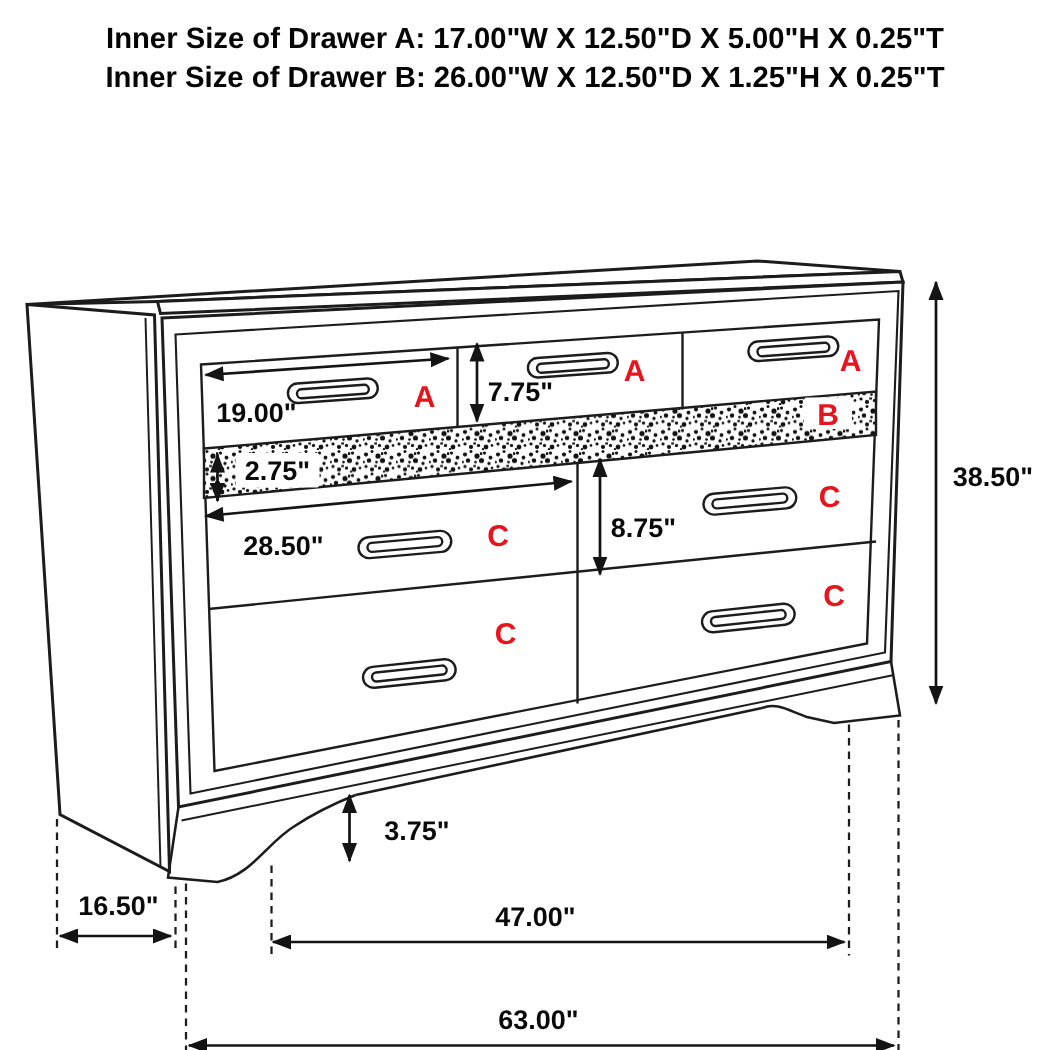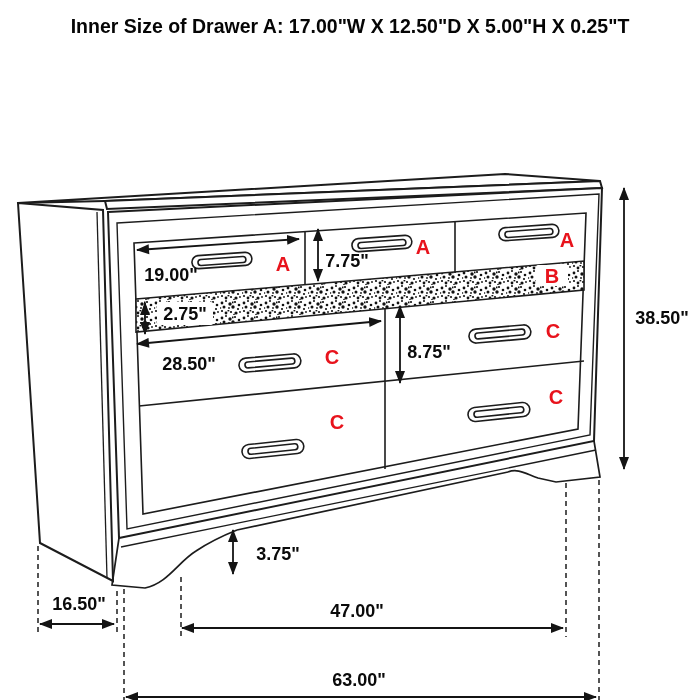--- a/index.html
+++ b/index.html
@@ -21,20 +21,21 @@
            text-anchor:middle;paint-order:stroke;stroke:#ffffff;stroke-width:3px;}
   .whitebg{fill:#ffffff;}
   .ah{fill:#141414;}
 </style>
 </head>
 <body>
 <div class="page">
 
   <div class="hdr">
     <div>Inner Size of Drawer A: 17.00"W X 12.50"D X 5.00"H X 0.25"T</div>
+    <div>Inner Size of Drawer B: 26.00"W X 12.50"D X 1.25"H X 0.25"T</div>
   </div>
 
   <svg width="700" height="700" viewBox="0 0 700 700">
     <defs>
       <marker id="ah-e" markerUnits="userSpaceOnUse" markerWidth="15" markerHeight="12" refX="12" refY="5" orient="auto">
         <path class="ah" d="M0,0 L13,5 L0,10 Z"></path>
       </marker>
       <marker id="ah-s" markerUnits="userSpaceOnUse" markerWidth="15" markerHeight="12" refX="1" refY="5" orient="auto">
         <path class="ah" d="M13,0 L0,5 L13,10 Z"></path>
       </marker>

